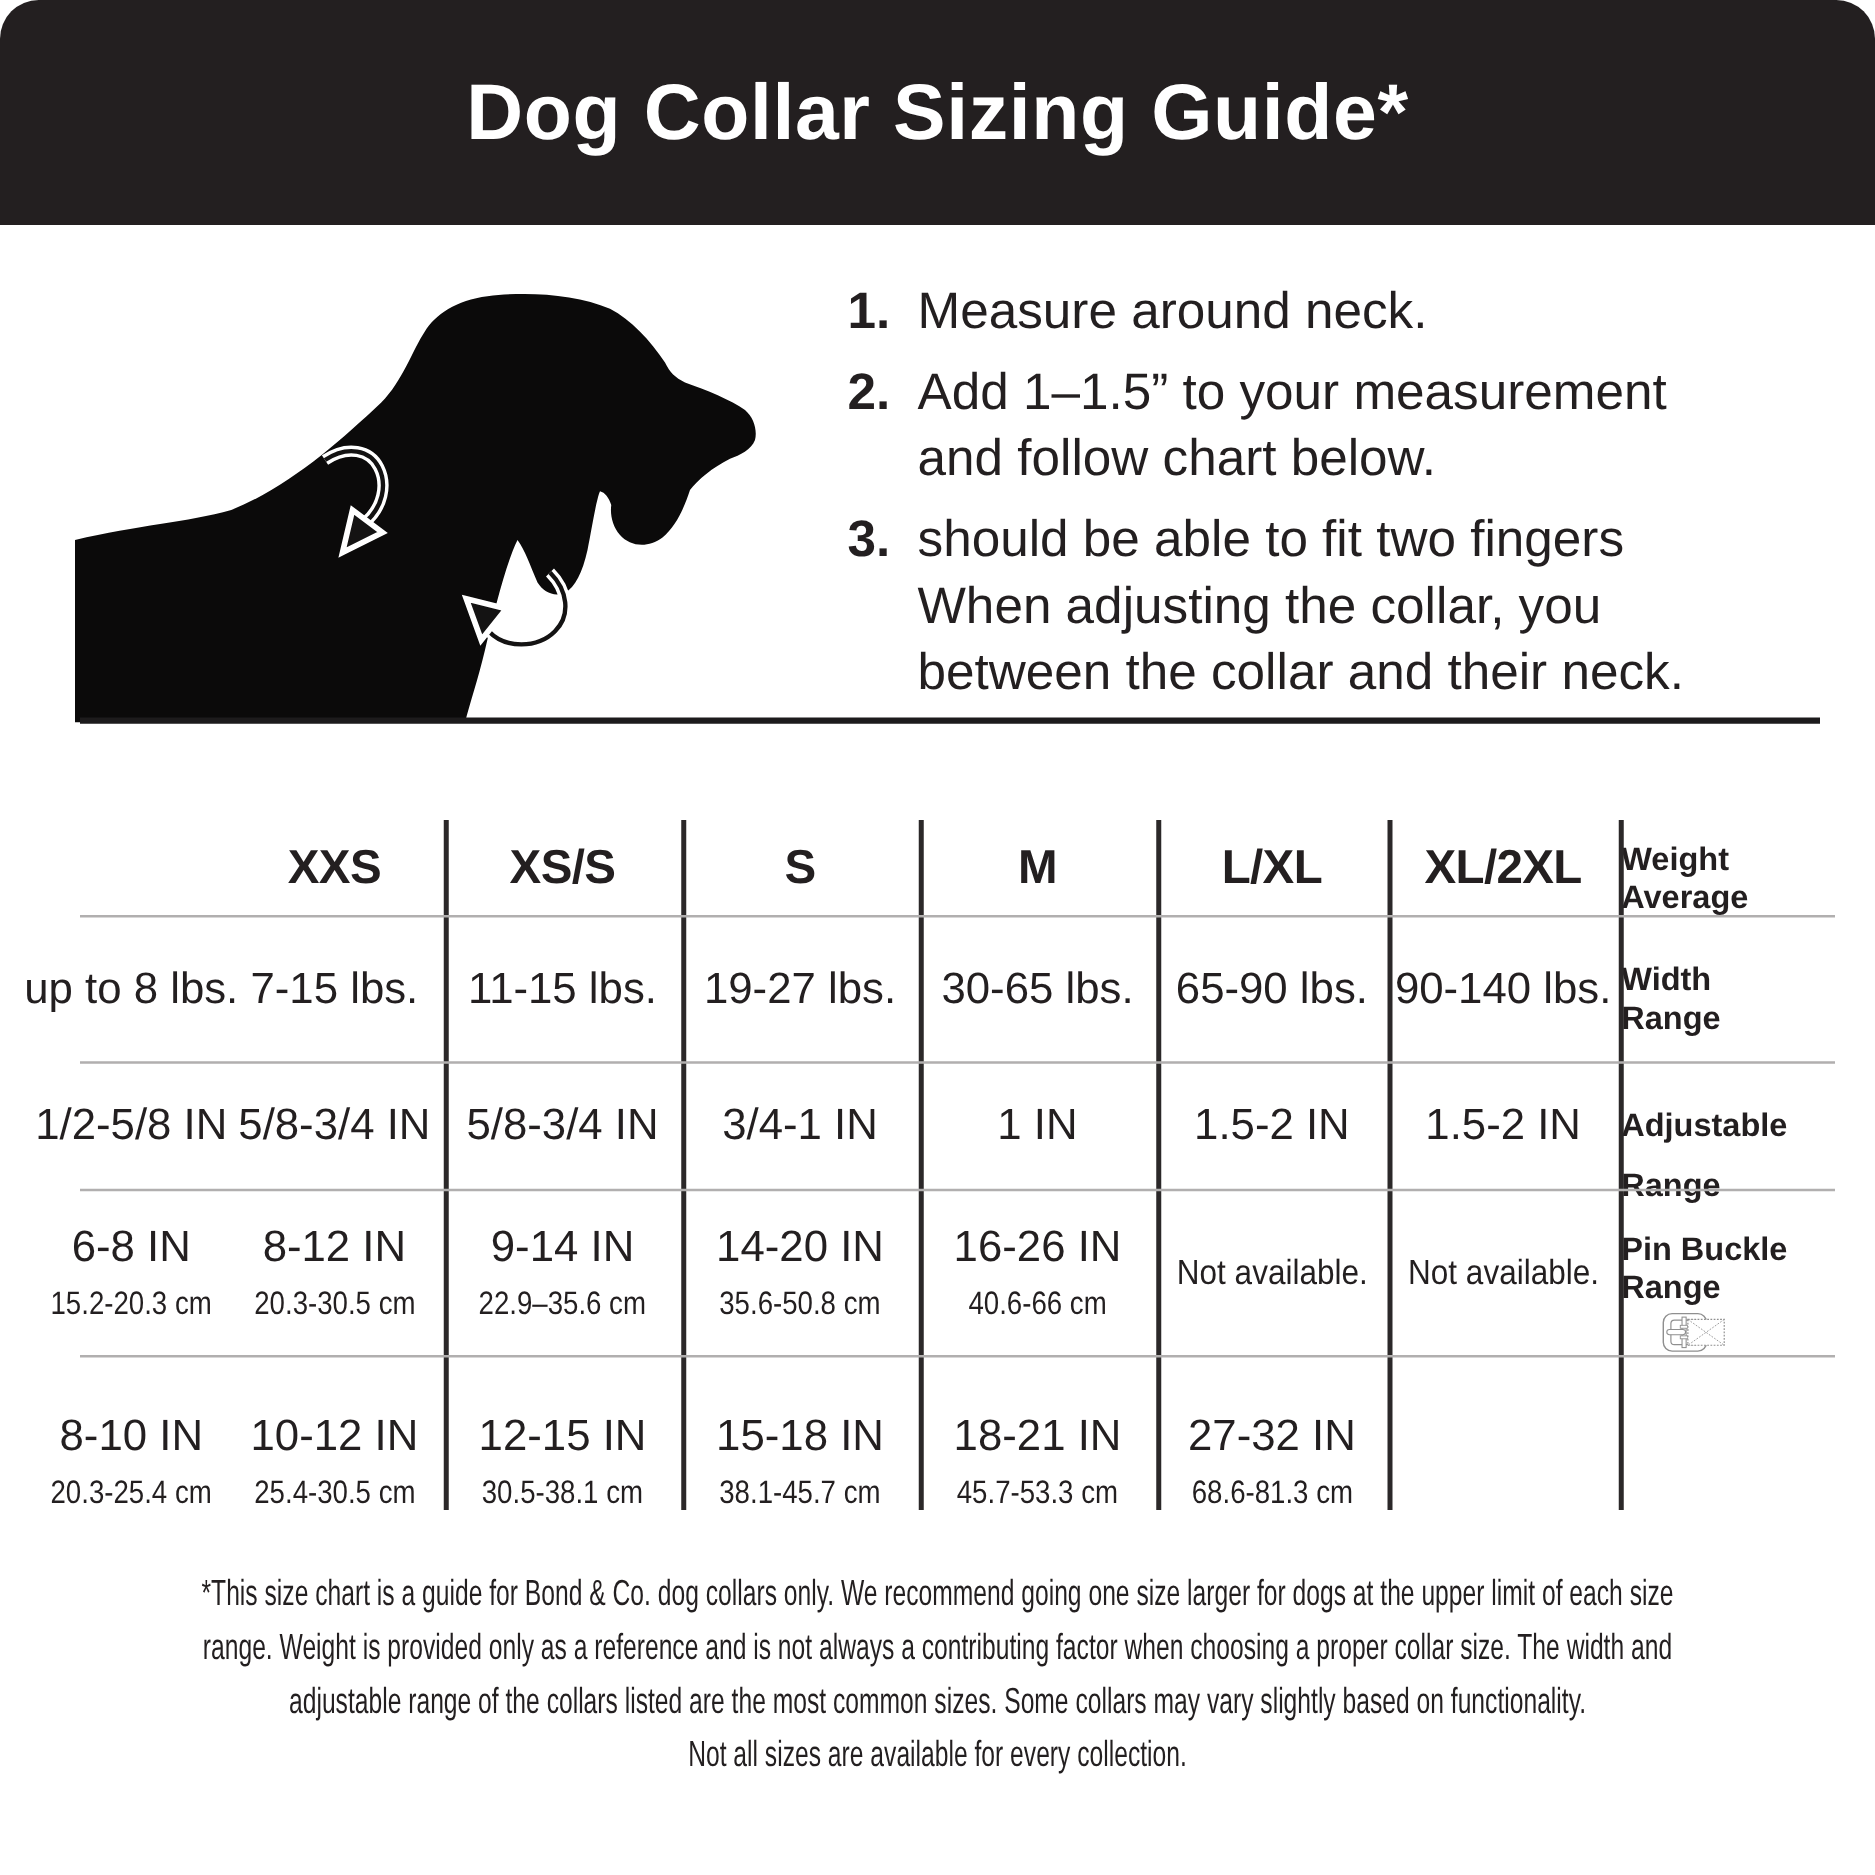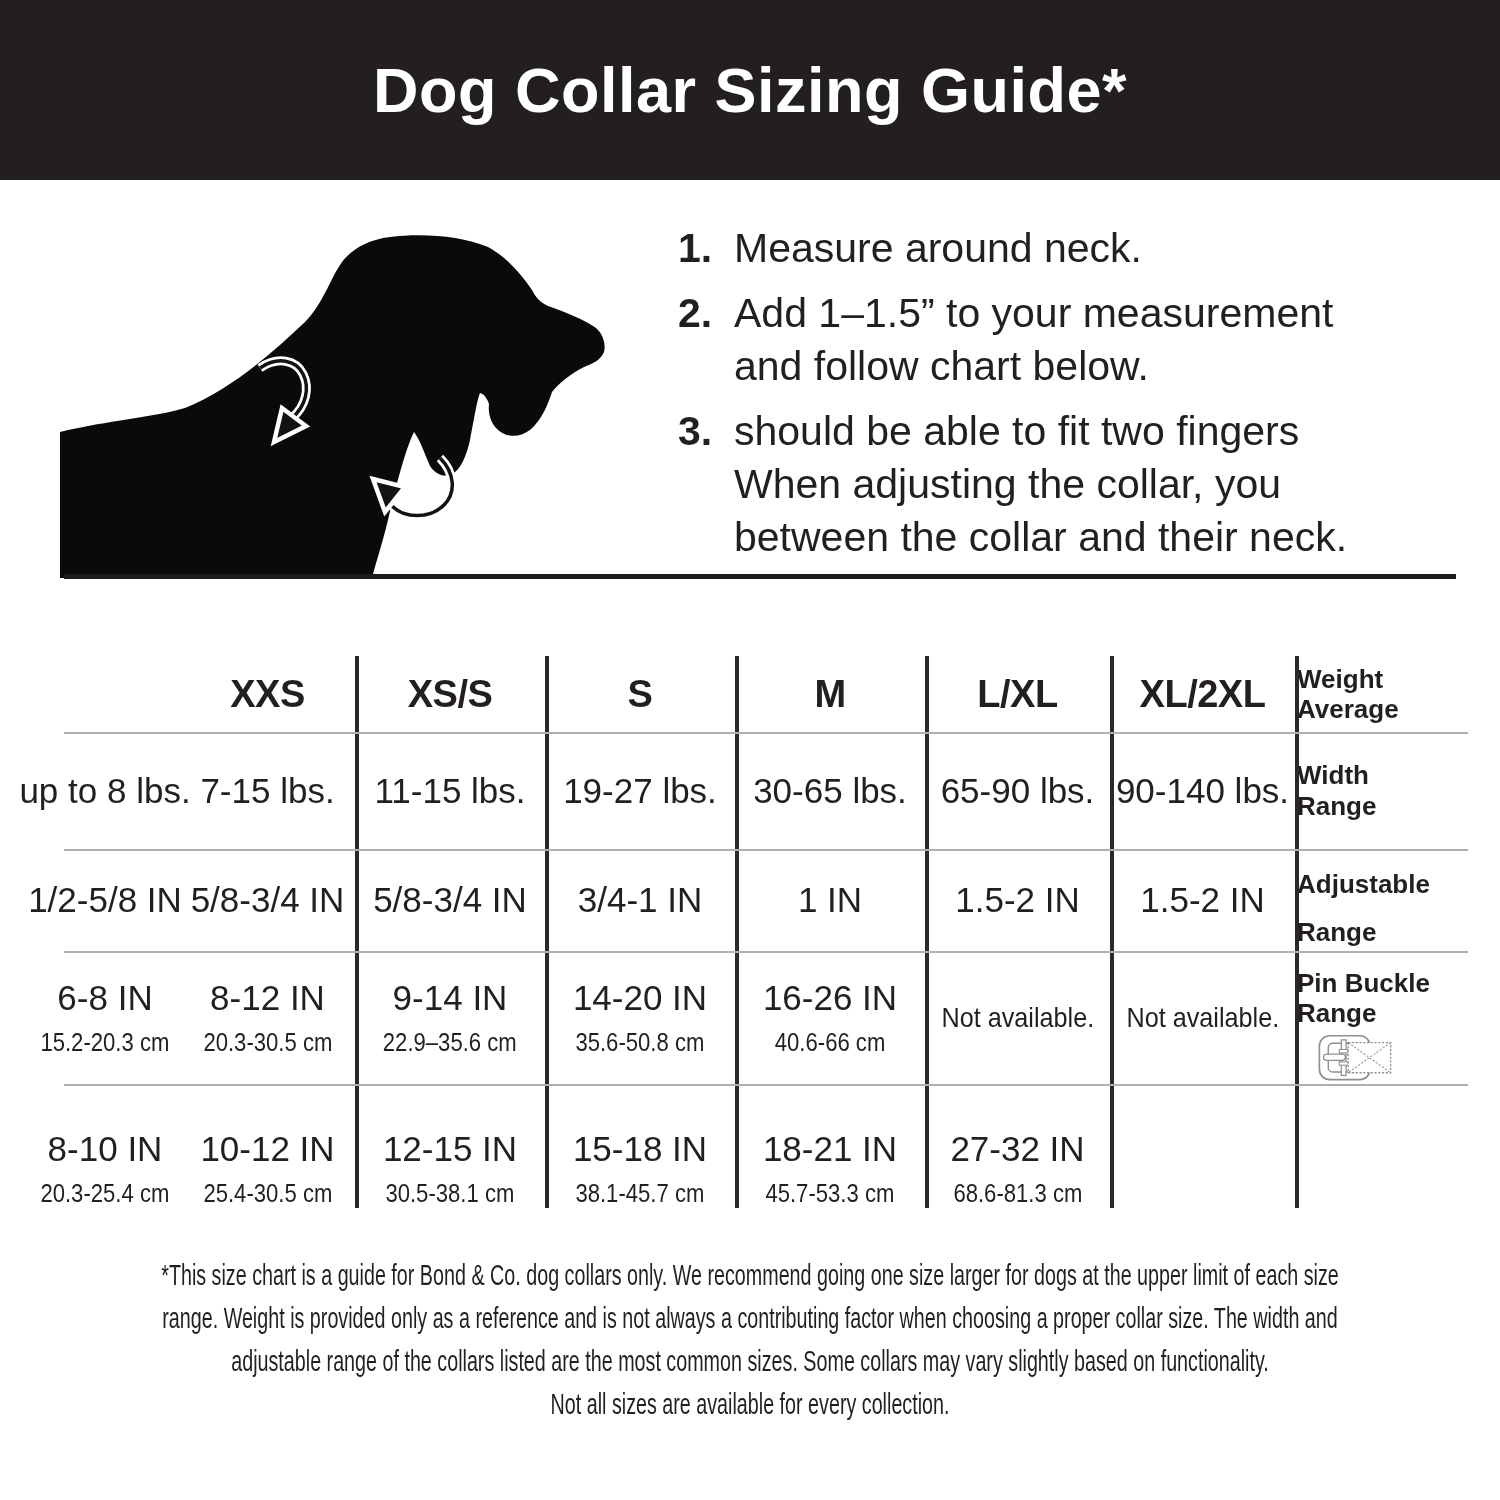--- a/index.html
+++ b/index.html
@@ -1,17 +1,17 @@
 <!DOCTYPE html>
 <html><head>
 <meta charset="utf-8">
 <style>
   html,body{margin:0;padding:0;background:#ffffff;}
   #page{position:relative;width:1500px;height:1500px;background:#ffffff;overflow:hidden;
-        font-family:"Liberation Sans","DejaVu Sans",sans-serif;color:#231f20;}
+        font-family:"Liberation Sans","DejaVu Sans",sans-serif;color:#231f20;border-radius:31px;}
 
   
   .banner{position:absolute;left:0;top:0;width:1500px;height:180px;background:#231f20;
           display:flex;align-items:center;justify-content:center;}
   .banner h1{margin:0;color:#ffffff;font-size:63px;font-weight:bold;letter-spacing:.5px;}
 
   
   .dog-svg{position:absolute;left:60px;top:224px;width:600px;height:354px;}
   .ground-line{position:absolute;left:64px;top:574px;width:1392px;height:5px;background:#1d1b1c;}
 
@@ -22,21 +22,21 @@
   .inst-lines div{white-space:nowrap;}
 
   
   .size-table{position:absolute;left:30px;top:656px;width:1435px;height:600px;
               display:grid;grid-template-columns:150px 175px 190px 190px 190px 185px 185px 170px;
               grid-template-rows:76px 117px 102px 133px 170px;}
   .cell{display:flex;flex-direction:column;align-items:center;justify-content:center;
         text-align:center;overflow:visible;}
   .hdr{font-weight:bold;font-size:38px;letter-spacing:-.5px;}
   .rowlabel{align-items:flex-start;justify-content:center;text-align:left;font-weight:bold;
-            font-size:26px;line-height:1.16;padding-left:2px;}
+            font-size:26px;line-height:1.16;padding-left:2px;margin-top:16px;}
   .rowlabel.with-icon{justify-content:flex-start;}
   .rowlabel.adj{padding-top:20px;gap:18px;}
   .rowlabel.pin{padding-top:17px;}
   .ln1{font-size:35px;white-space:nowrap;}
   .ln1.small{font-size:28px;transform:scaleX(.9);}
   .ln2{font-size:26px;white-space:nowrap;margin-top:9px;transform:scaleX(.85);}
   .ln2:empty{margin-top:0;}
   .buckle-icon{margin-top:5px;margin-left:4px;}
   .v-line{position:absolute;top:0;width:4px;height:552px;background:#2b2829;}
   .h-line{position:absolute;left:34px;width:1404px;height:2px;background:#b1afaf;}

